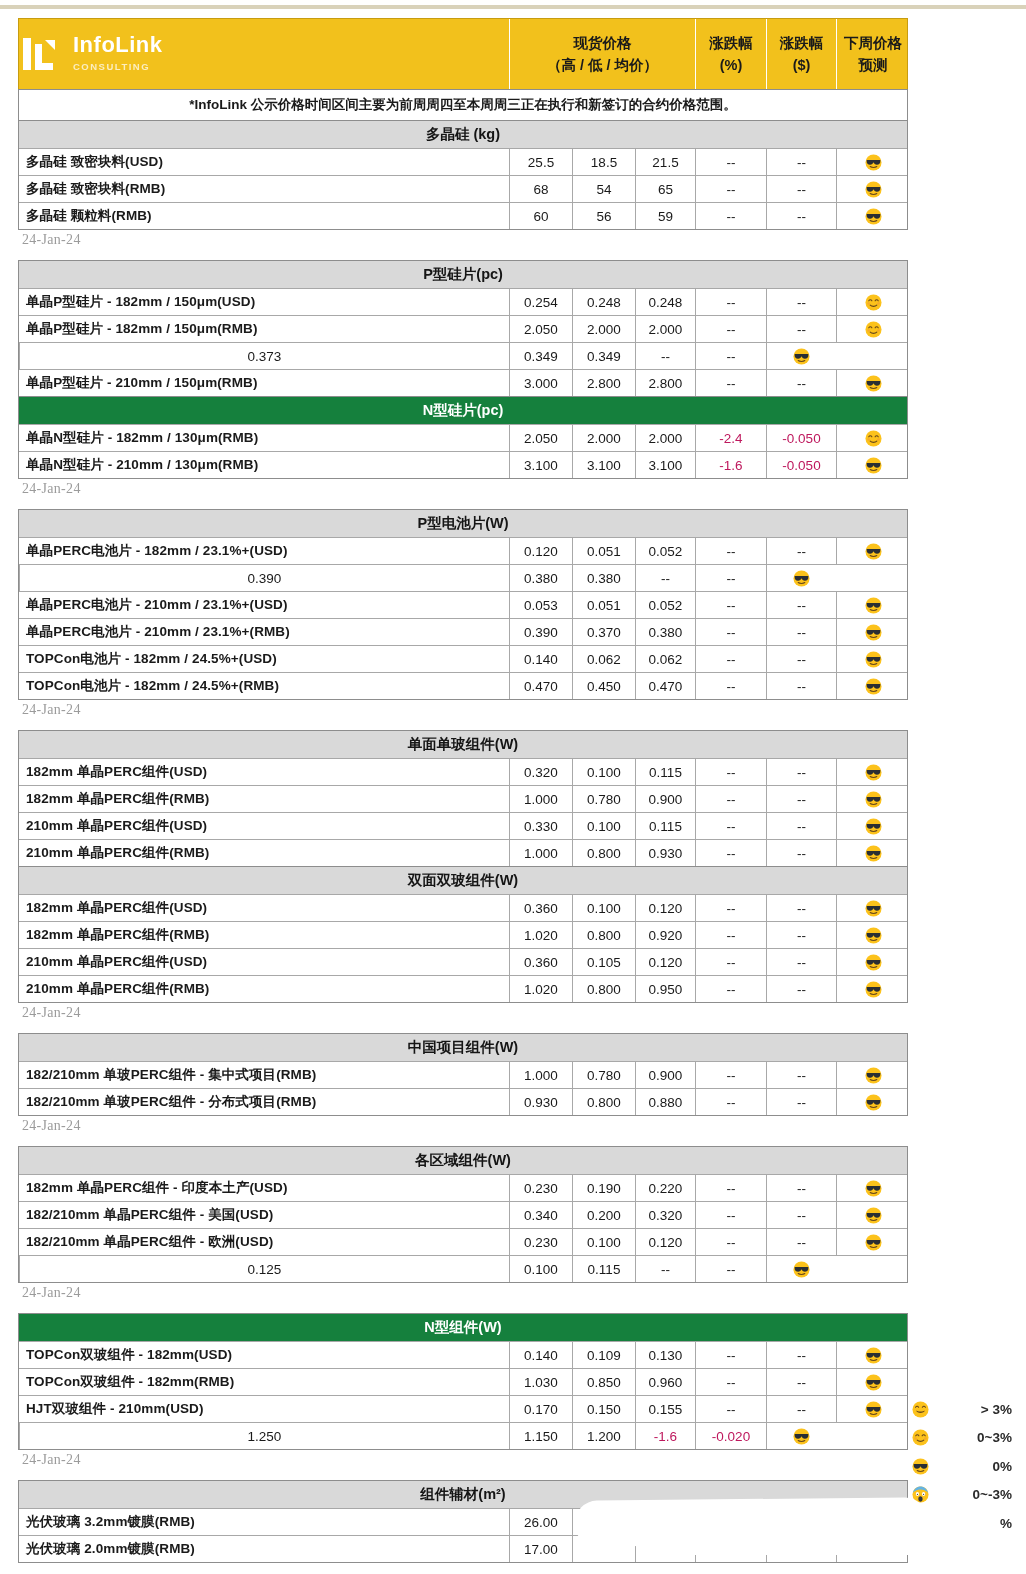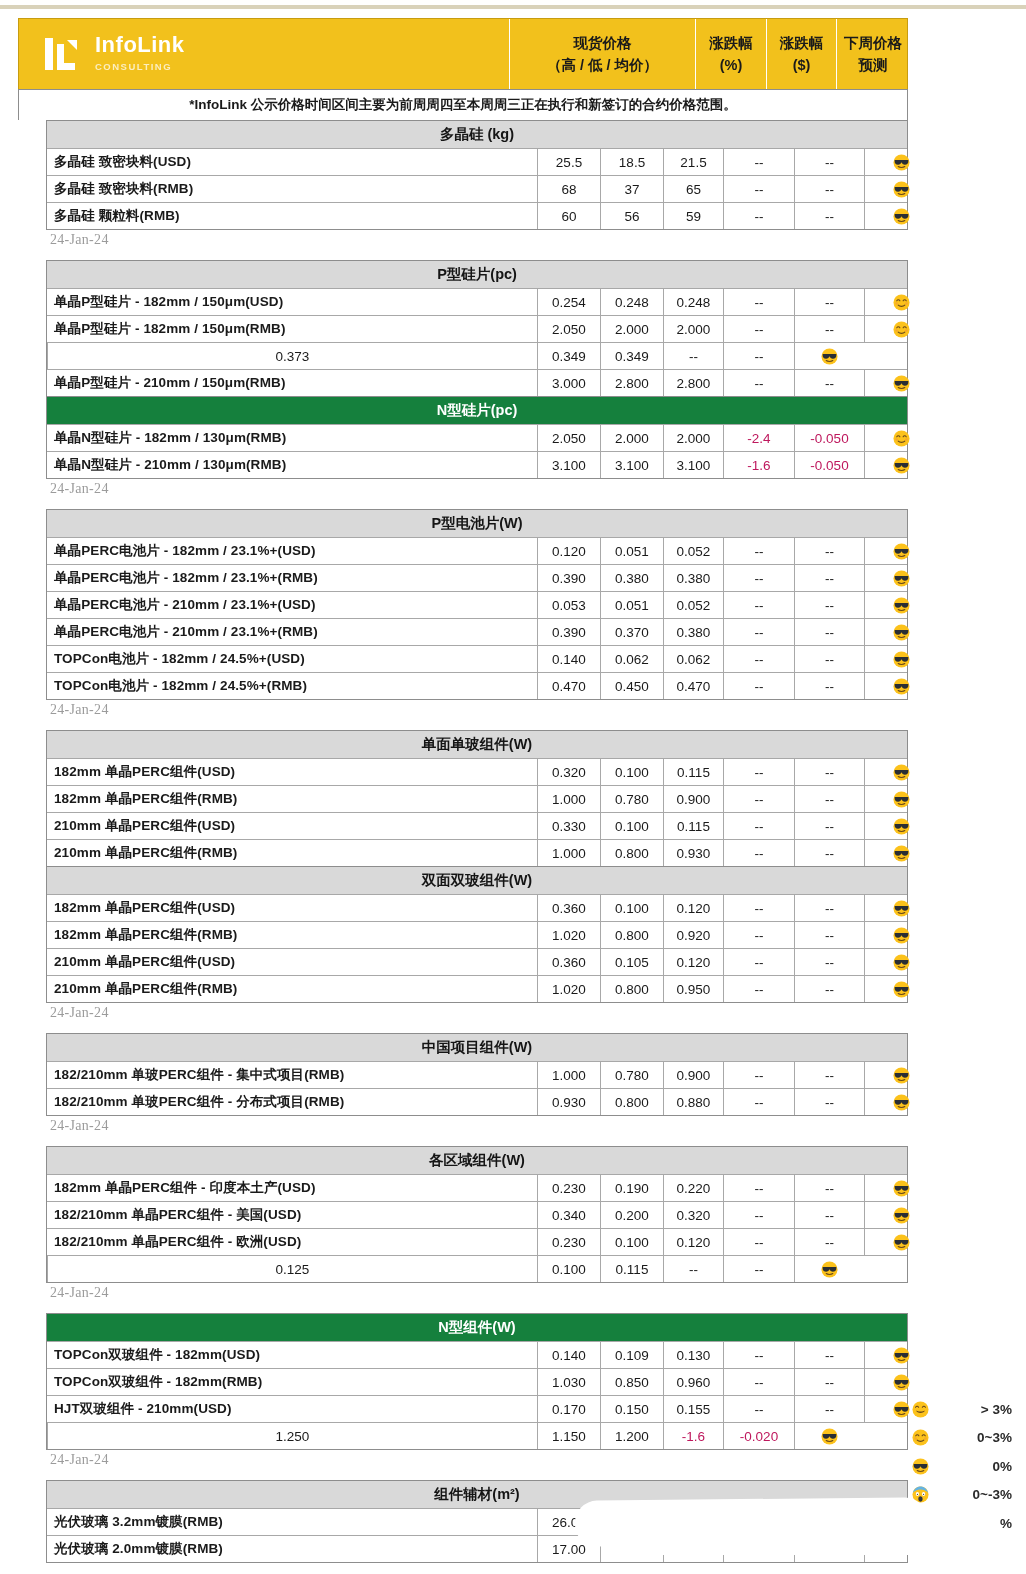--- a/index.html
+++ b/index.html
@@ -7,31 +7,31 @@
        font-family:"Liberation Sans","DejaVu Sans",sans-serif;color:#1a1a1a;}
   .top-strip{position:absolute;left:0;top:5px;width:1026px;height:4px;background:#d9d2ba;}
   .sheet{position:absolute;left:18px;top:18px;width:890px;}
 
   
   .masthead{display:grid;grid-template-columns:490px 186px 71px 70px 73px;height:70px;
             background:#f2c11c;border:1px solid #c79c10;border-bottom:none;}
   .mast-cell{display:flex;flex-direction:column;align-items:center;justify-content:center;
              border-left:1px solid #fff;font-weight:bold;font-size:14.5px;line-height:1.55;}
   .logo-cell{border-left:none;flex-direction:row;justify-content:flex-start;align-items:center;
-             padding-left:22px;gap:10px;}
+             gap:10px;}
   .logo-mark{width:44px;height:44px;position:relative;}
   .brand-name{color:#fff;font-size:22px;font-weight:bold;letter-spacing:.5px;line-height:1;}
   .brand-sub{color:rgba(255,255,255,.72);font-size:9.5px;font-weight:bold;letter-spacing:1.5px;margin-top:4px;}
 
   .note-row{height:30px;display:flex;align-items:center;justify-content:center;
             border:1px solid #8d8d8d;border-bottom:none;background:#fff;
             font-weight:bold;font-size:13.5px;text-align:center;}
 
   
-  .block{margin-top:11px;margin-left:28px;}
+  .block{margin-top:11px;}
   .block.first{margin-top:0;}
   .btable{border:1px solid #8d8d8d;background:#fff;}
   .sec-header{height:27px;display:flex;align-items:center;justify-content:center;
               font-weight:bold;font-size:14.5px;border-top:1px solid #8d8d8d;}
   .btable > :first-child{border-top:none;}
   .sec-light{background:#d9d9d9;color:#151515;}
   .sec-dark{background:#15803d;color:#ffffff;}
   .trow{display:grid;grid-template-columns:490px 63px 63px 60px 71px 70px 73px;
         height:26px;border-top:1px solid #a8a8a8;background:#fff;}
   .cell{display:flex;align-items:center;justify-content:center;font-size:13.5px;
@@ -118,21 +118,21 @@
                     <circle cx="18" cy="18" r="17" fill="#fcc21b"></circle>
                     <path d="M3.5 12.5h29v2.8c0 4.4-2.7 7.2-7.2 7.2-3.8 0-5.9-2.4-7.3-5.1-1.4 2.7-3.5 5.1-7.3 5.1-4.5 0-7.2-2.8-7.2-7.2z" fill="#2a2e33"></path>
                     <path d="M11 26.5c3.2 2.6 10.8 2.6 14 0" stroke="#69491b" stroke-width="2.3" fill="none" stroke-linecap="round"></path>
                   </svg>
                 </span>
               </div>
             </div>
             <div class="trow">
               <div class="cell lbl">多晶硅 致密块料(RMB)</div>
               <div class="cell">68</div>
-              <div class="cell">37</div>
+              <div class="cell">54</div>
               <div class="cell">65</div>
               <div class="cell">--</div>
               <div class="cell">--</div>
               <div class="cell">
                 <span style="display: flex;">
                   <svg class="emj" viewBox="0 0 36 36">
                     <circle cx="18" cy="18" r="17" fill="#fcc21b"></circle>
                     <path d="M3.5 12.5h29v2.8c0 4.4-2.7 7.2-7.2 7.2-3.8 0-5.9-2.4-7.3-5.1-1.4 2.7-3.5 5.1-7.3 5.1-4.5 0-7.2-2.8-7.2-7.2z" fill="#2a2e33"></path>
                     <path d="M11 26.5c3.2 2.6 10.8 2.6 14 0" stroke="#69491b" stroke-width="2.3" fill="none" stroke-linecap="round"></path>
                   </svg>
@@ -290,21 +290,20 @@
                 <span style="display: flex;">
                   <svg class="emj" viewBox="0 0 36 36">
                     <circle cx="18" cy="18" r="17" fill="#fcc21b"></circle>
                     <path d="M3.5 12.5h29v2.8c0 4.4-2.7 7.2-7.2 7.2-3.8 0-5.9-2.4-7.3-5.1-1.4 2.7-3.5 5.1-7.3 5.1-4.5 0-7.2-2.8-7.2-7.2z" fill="#2a2e33"></path>
                     <path d="M11 26.5c3.2 2.6 10.8 2.6 14 0" stroke="#69491b" stroke-width="2.3" fill="none" stroke-linecap="round"></path>
                   </svg>
                 </span>
               </div>
             </div>
             <div class="trow">
-              <div class="cell lbl">单晶PERC电池片 - 182mm / 23.1%+(RMB)</div>
               <div class="cell">0.390</div>
               <div class="cell">0.380</div>
               <div class="cell">0.380</div>
               <div class="cell">--</div>
               <div class="cell">--</div>
               <div class="cell">
                 <span style="display: flex;">
                   <svg class="emj" viewBox="0 0 36 36">
                     <circle cx="18" cy="18" r="17" fill="#fcc21b"></circle>
                     <path d="M3.5 12.5h29v2.8c0 4.4-2.7 7.2-7.2 7.2-3.8 0-5.9-2.4-7.3-5.1-1.4 2.7-3.5 5.1-7.3 5.1-4.5 0-7.2-2.8-7.2-7.2z" fill="#2a2e33"></path>

